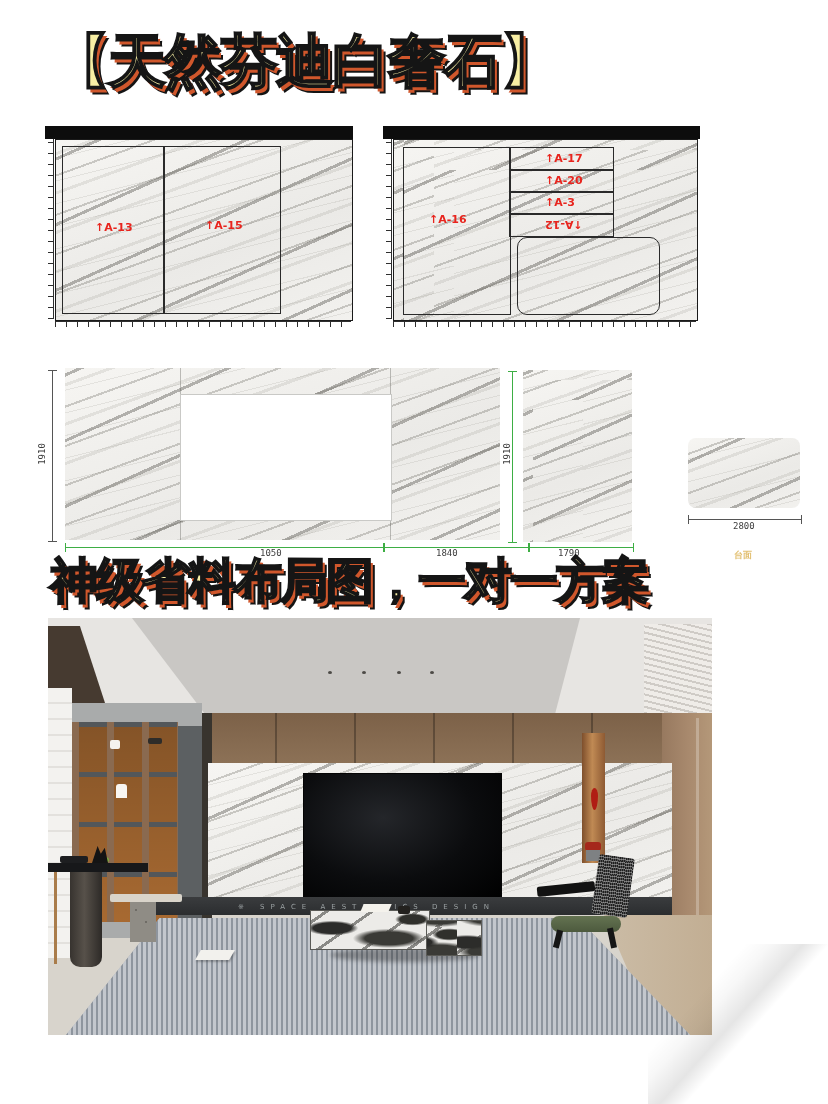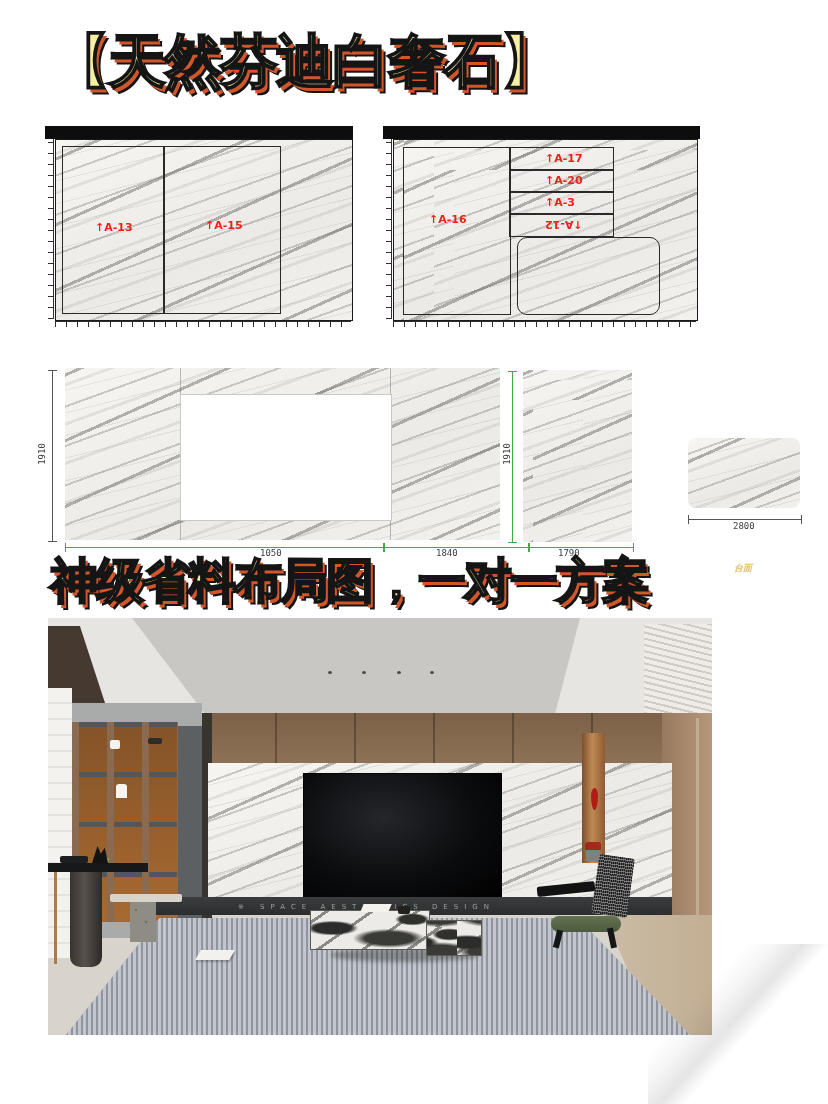--- a/index.html
+++ b/index.html
@@ -119,21 +119,21 @@
   <div class="dimlabel" style="left:260px;top:548px;">1050</div>
 
   <div class="dim-h" style="left:383px;top:543px;width:145px;"></div>
   <div class="dimlabel" style="left:436px;top:548px;">1840</div>
 
   <div class="dim-h" style="left:528px;top:543px;width:104px;"></div>
   <div class="dimlabel" style="left:558px;top:548px;">1790</div>
 
   <div class="dim-h dark" style="left:688px;top:515px;width:112px;"></div>
   <div class="dimlabel" style="left:733px;top:521px;">2800</div>
-  <div class="dimlabel" style="left:734px;top:562px;color:#e2bf6f;font-weight:bold;font-style:italic;">台面</div>
+  <div class="dimlabel" style="left:734px;top:549px;color:#e2bf6f;font-weight:bold;">台面</div>
 
   <div class="abs big3d" style="left:50px;top:556px;font-size:48px;">神级省料布局图，一对一方案</div>
 
   <div class="photo">
 
     <div class="abs" style="left:0;top:0;width:664px;height:120px;background:#e7e5e2;"></div>
     <div class="abs" style="left:84px;top:0;width:448px;height:112px;background:#c9c7c4;clip-path:polygon(0 0,100% 0,93.5% 100%,19% 100%);"></div>
     <div class="abs" style="left:168px;top:112px;width:336px;height:9px;background:#f0e9dc;"></div>
     <div class="spot" style="left:280px;top:53px;"></div>
     <div class="spot" style="left:314px;top:53px;"></div>

